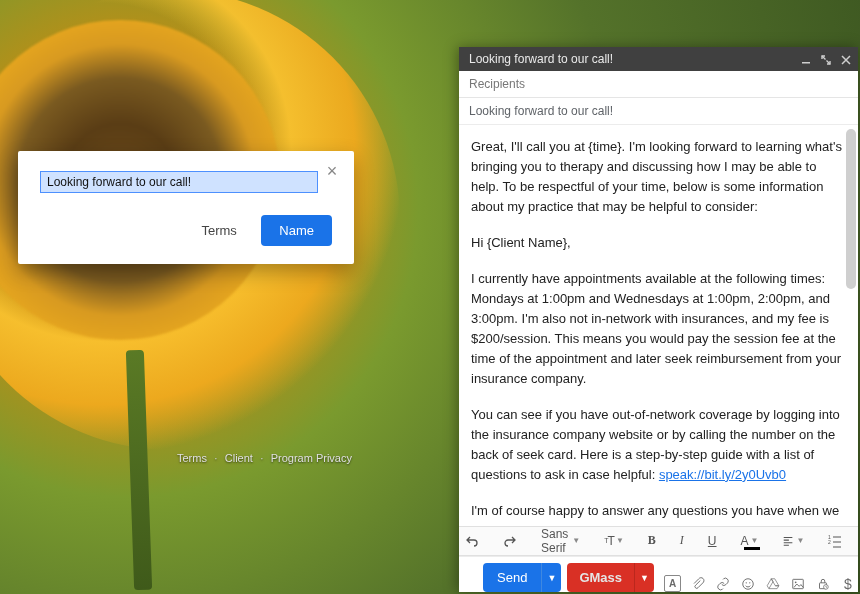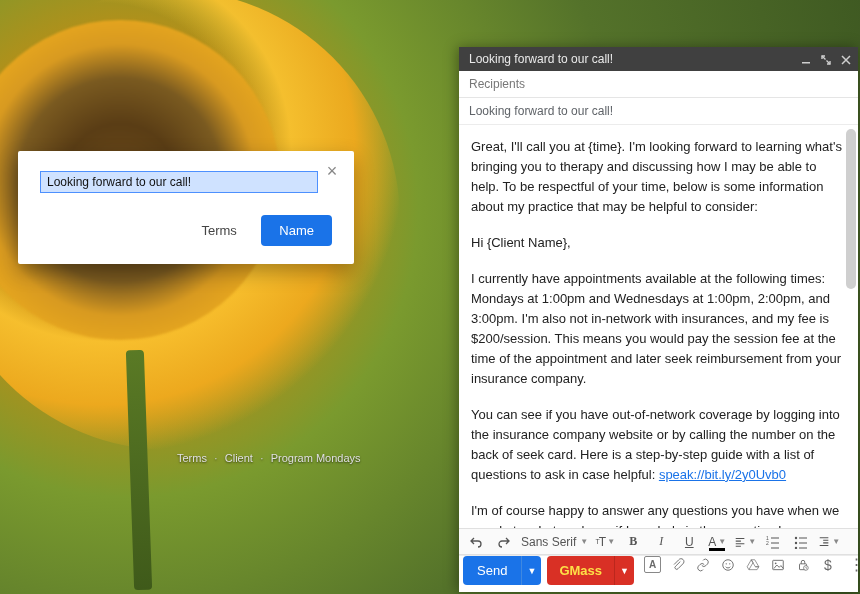--- a/index.html
+++ b/index.html
@@ -108,57 +108,57 @@
     position: absolute; right: 2px; top: 4px; width: 10px; height: 160px;
     background: #cfcfcf; border-radius: 5px;
   }
   
   .fmt-toolbar {
     border-top: 1px solid #e0e0e0;
     border-bottom: 1px solid #e0e0e0;
     background: #fafafa;
     height: 30px;
     display: flex; align-items: center;
-    padding: 0 6px; gap: 6px;
+    padding: 0 6px; gap: 24px;
     font-size: 12px; color: #555;
   }
   .fmt-btn {
     width: 22px; height: 22px; display: inline-flex;
     align-items: center; justify-content: center;
     cursor: pointer; color: #555;
   }
   .fmt-font { display: flex; align-items: center; gap: 2px; font-size: 12px; cursor: pointer; }
   .caret { font-size: 8px; color: #888; margin-left: 2px; }
   .fmt-size { font-size: 10px; letter-spacing: -1px; }
   .tf-bold { font-weight: bold; font-family: Georgia, serif; }
   .tf-italic { font-style: italic; font-family: Georgia, serif; }
   .tf-underline { text-decoration: underline; }
   .tf-color { position: relative; }
   .tf-color .underline-bar { position:absolute; bottom:2px; left:3px; width:16px; height:3px; background:#000; }
   
   .action-bar {
     height: 40px; background: #fff;
-    display: flex; align-items: flex-start;
-    padding: 0 4px; gap: 6px;
+    display: flex; align-items: flex-end;
+    padding: 0 24px; gap: 6px;
     border-top: 1px solid #ececec;
   }
   .btn-send-group { display:flex; }
   .btn-send {
     background: #1a73e8; color: #fff; border: none;
     border-radius: 4px 0 0 4px;
     padding: 7px 14px; font-size: 13px; cursor: pointer;
   }
   .btn-send-drop {
     background: #1a73e8; color: #fff; border: none;
     border-left: 1px solid #3f88e0;
     border-radius: 0 4px 4px 0;
     width: 20px; font-size: 9px; cursor: pointer;
   }
   .btn-gmass {
-    background: #d93025; color: #fde047; border: none;
+    background: #d93025; color: #e5e5e5; border: none;
     border-radius: 4px 0 0 4px;
     padding: 7px 12px; font-size: 13px; font-weight: bold; cursor: pointer;
   }
   .btn-gmass-drop {
     background: #d93025; color: #fff; border: none;
     border-left: 1px solid #bb271d;
     border-radius: 0 4px 4px 0;
     width: 20px; font-size: 9px; cursor: pointer;
   }
   .action-icons { display:flex; align-items:center; gap:9px; margin-left:4px; }
@@ -173,21 +173,21 @@
 
 <div class="petals"></div>
 <div class="sunflower-center"></div>
 <div class="stem"></div>
 
 <div class="footer-links">
   <span>Terms</span>
   <span class="sep">·</span>
   <span>Client</span>
   <span class="sep">·</span>
-  <span>Program Mondays</span>
+  <span>Program Privacy</span>
 </div>
 
 <div class="dialog">
   <div class="dialog-close">×</div>
   <input class="dialog-input" type="text" value="Looking forward to our call!" style="">
   <div class="dialog-buttons">
     <button class="btn-cancel">Terms</button>
     <button class="btn-save">Name</button>
   </div>
 </div>

